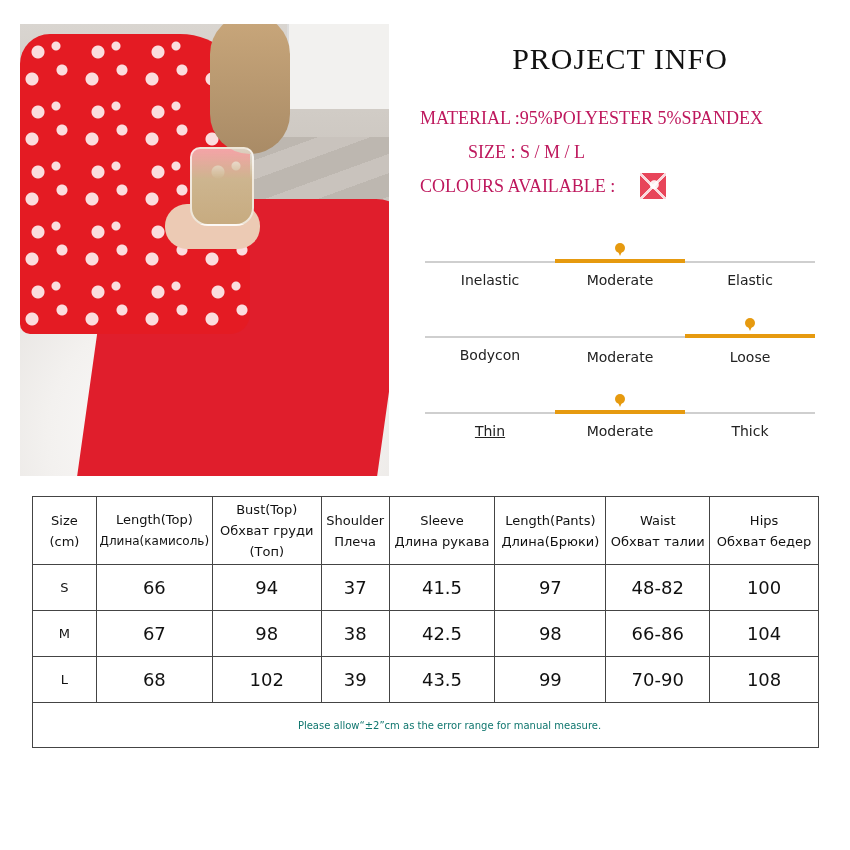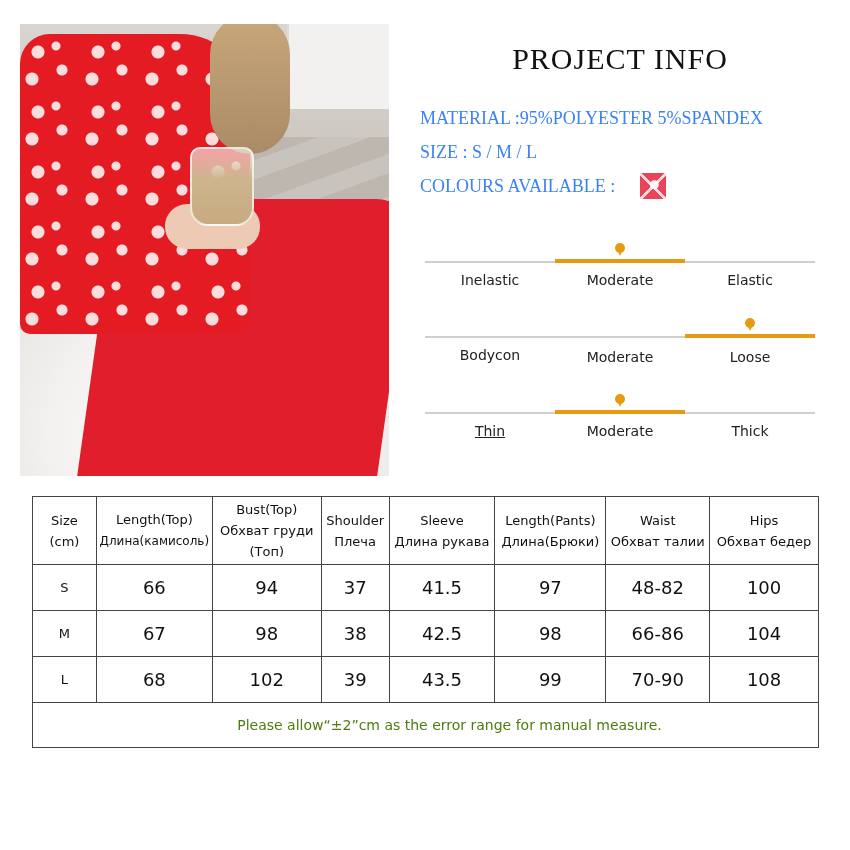--- a/index.html
+++ b/index.html
@@ -17,21 +17,21 @@
                        radial-gradient(circle at 70% 60%, rgba(255,255,255,.85) 0 5px, transparent 6px),
                        radial-gradient(circle at 20% 75%, rgba(255,255,255,.85) 0 6px, transparent 7px),
                        radial-gradient(circle at 60% 20%, rgba(255,255,255,.85) 0 4px, transparent 5px);
      background-size: 60px 60px; }
   .photo .pants { position:absolute; left:75px; top:175px; width:300px; height:300px; background:#e01e2c; border-radius:60px 40px 0 0; transform:skewX(-8deg); }
   .photo .glass { position:absolute; left:170px; top:123px; width:60px; height:75px; border-radius:10px 10px 18px 18px; background:linear-gradient(180deg,rgba(255,255,255,.6),#cdb58f 40%,#c7ab80); border:2px solid rgba(255,255,255,.7); }
   .photo .hands { position:absolute; left:145px; top:180px; width:95px; height:45px; border-radius:22px; background:#eccab4; }
 
   
   .info-title { position:absolute; left:400px; top:42px; width:440px; text-align:center; font-family:"Liberation Serif", serif; font-size:30px; letter-spacing:1px; }
-  .info-line { position:absolute; left:420px; font-family:"Liberation Serif", serif; font-size:18px; color:#3b82f6; }
+  .info-line { position:absolute; left:420px; font-family:"Liberation Serif", serif; font-size:18px; color:#be185d; }
   .swatch { position:absolute; left:640px; top:173px; width:26px; height:26px; background:#e8455a;
     background-image: radial-gradient(circle at 55% 45%, rgba(255,255,255,.9) 0 4px, transparent 5px),
                       linear-gradient(45deg, transparent 45%, rgba(255,255,255,.8) 46% 52%, transparent 53%),
                       linear-gradient(-45deg, transparent 45%, rgba(255,255,255,.8) 46% 52%, transparent 53%); }
 
   
   .scale { position:absolute; left:425px; width:390px; height:50px; }
   .scale .track { position:absolute; left:0; top:21px; width:390px; height:2px; background:#cfcfcf; }
   .scale .active { position:absolute; top:19px; width:130px; height:4px; background:#e69a0f; }
   .scale .pin { position:absolute; top:3px; width:10px; height:14px; }
@@ -39,40 +39,40 @@
   .scale .pin::after { content:""; position:absolute; left:2px; top:6px; width:0; height:0; border-left:3px solid transparent; border-right:3px solid transparent; border-top:7px solid #e69a0f; }
   .scale .lbl { position:absolute; width:130px; text-align:center; font-size:14px; color:#222; }
 
   
   .chart { position:absolute; left:32px; top:496px; width:787px; border-collapse:collapse; font-family:"DejaVu Sans", sans-serif; }
   .chart td { border:1px solid #444; text-align:center; vertical-align:middle; padding:0; }
   .chart .title { height:36px; font-size:14px; }
   .chart .hdr { height:67px; font-size:13px; line-height:21px; }
   .chart .row td { height:45px; font-size:18px; }
   .chart .row td.size { font-size:13px; }
-  .chart .note { height:44px; font-size:14px; color:#4d7c0f;padding-left:48px; }
+  .chart .note { height:44px; font-size:10px; color:#0f766e;padding-left:48px; }
 </style>
 </head>
 <body>
 
 <div class="photo">
   <div class="bg-wall"></div>
   <div class="floor"></div>
   <div class="cabinet"></div>
   <div class="rug"></div>
   <div class="pants"></div>
   <div class="shirt"></div>
   <div class="hair"></div>
   <div class="hands"></div>
   <div class="glass"></div>
 </div>
 
 <div class="info-title">PROJECT INFO</div>
 <div class="info-line" style="top:108px;">MATERIAL :95%POLYESTER 5%SPANDEX</div>
-<div class="info-line" style="top:142px;">SIZE : S / M / L</div>
+<div class="info-line" style="top:142px;margin-left:48px;">SIZE : S / M / L</div>
 <div class="info-line" style="top:176px;">COLOURS AVAILABLE :</div>
 <div class="swatch"></div>
 
 <div class="scale" style="top:240px;">
   <div class="track"></div>
   <div class="active" style="left:130px;"></div>
   <div class="pin" style="left:190px;"></div>
   <div class="lbl" style="left:0; top:32px;">Inelastic</div>
   <div class="lbl" style="left:130px; top:32px;">Moderate</div>
   <div class="lbl" style="left:260px; top:32px;">Elastic</div>

